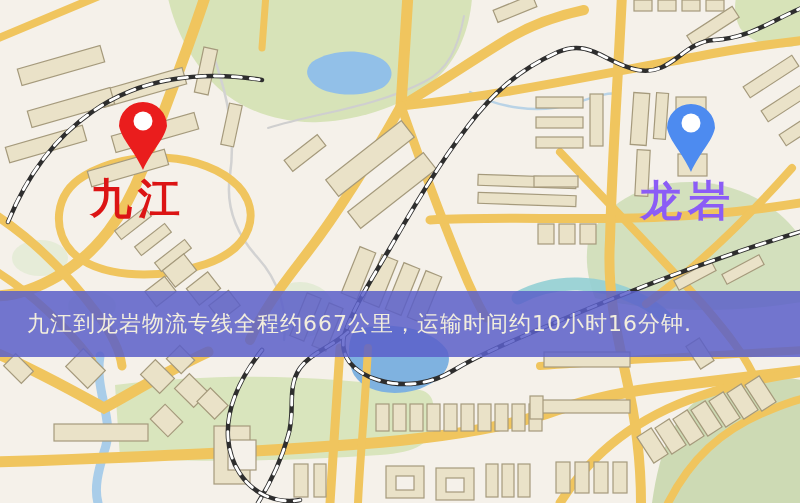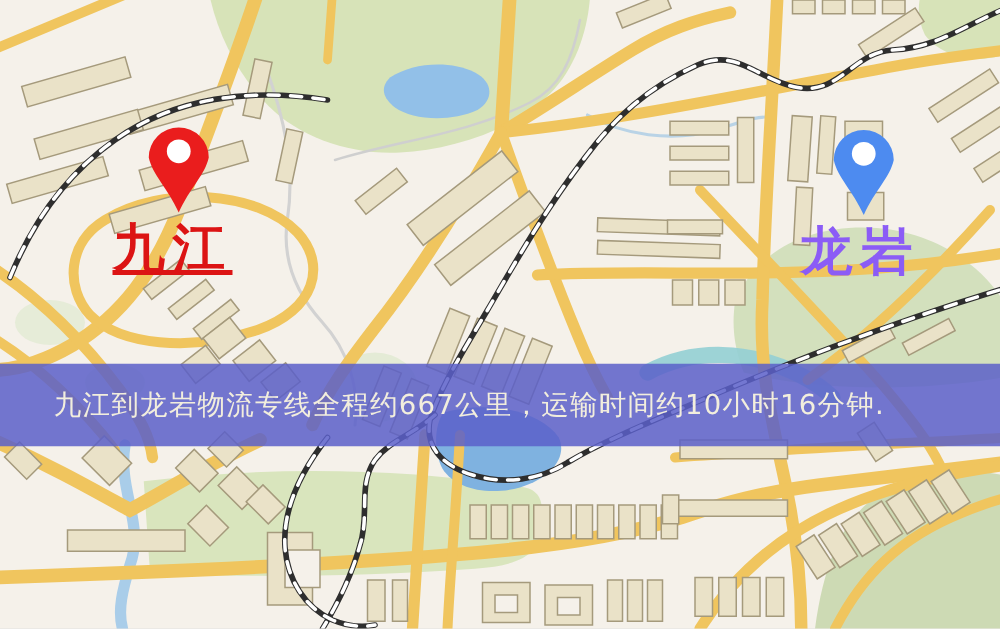--- a/index.html
+++ b/index.html
@@ -1,25 +1,25 @@
 <!DOCTYPE html>
 <html><head>
 <meta charset="utf-8">
 <style>
   html,body{margin:0;padding:0;background:#ddd;}
   .stage{position:relative;width:800px;height:503px;overflow:hidden;
          font-family:"DejaVu Sans","Liberation Sans",sans-serif;background:#f5f1ea;}
   .stage svg{position:absolute;left:0;top:0;display:block;}
   .pin-label{position:absolute;font-size:42px;font-weight:bold;letter-spacing:6px;
              width:160px;text-align:center;line-height:1;user-select:none;}
-  .label-origin{left:58px;top:178px;color:#dc1414;text-decoration:underline;}
+  .label-origin{left:58px;top:178px;color:#dc1414;}
   .label-dest{left:608px;top:180px;color:#8b5cf6;}
   .banner{position:absolute;left:0;top:291px;width:800px;height:66px;
           background:rgba(91,95,201,0.85);display:flex;align-items:center;box-sizing:border-box;
-          padding-left:43px;}
+          padding-left:27px;}
   .banner span{font-size:22px;color:#f2eedd;letter-spacing:1px;white-space:nowrap;}
 </style>
 </head>
 <body>
 
 <div class="stage">
 <svg width="800" height="503" viewBox="0 0 800 503">
 
   <g>
     <path d="M168,-2 L472,-2 C470,25 460,55 440,75 C410,105 360,120 320,122 C280,124 240,110 215,85 C192,62 175,30 168,-2 Z" fill="#d7e3b8"></path>

